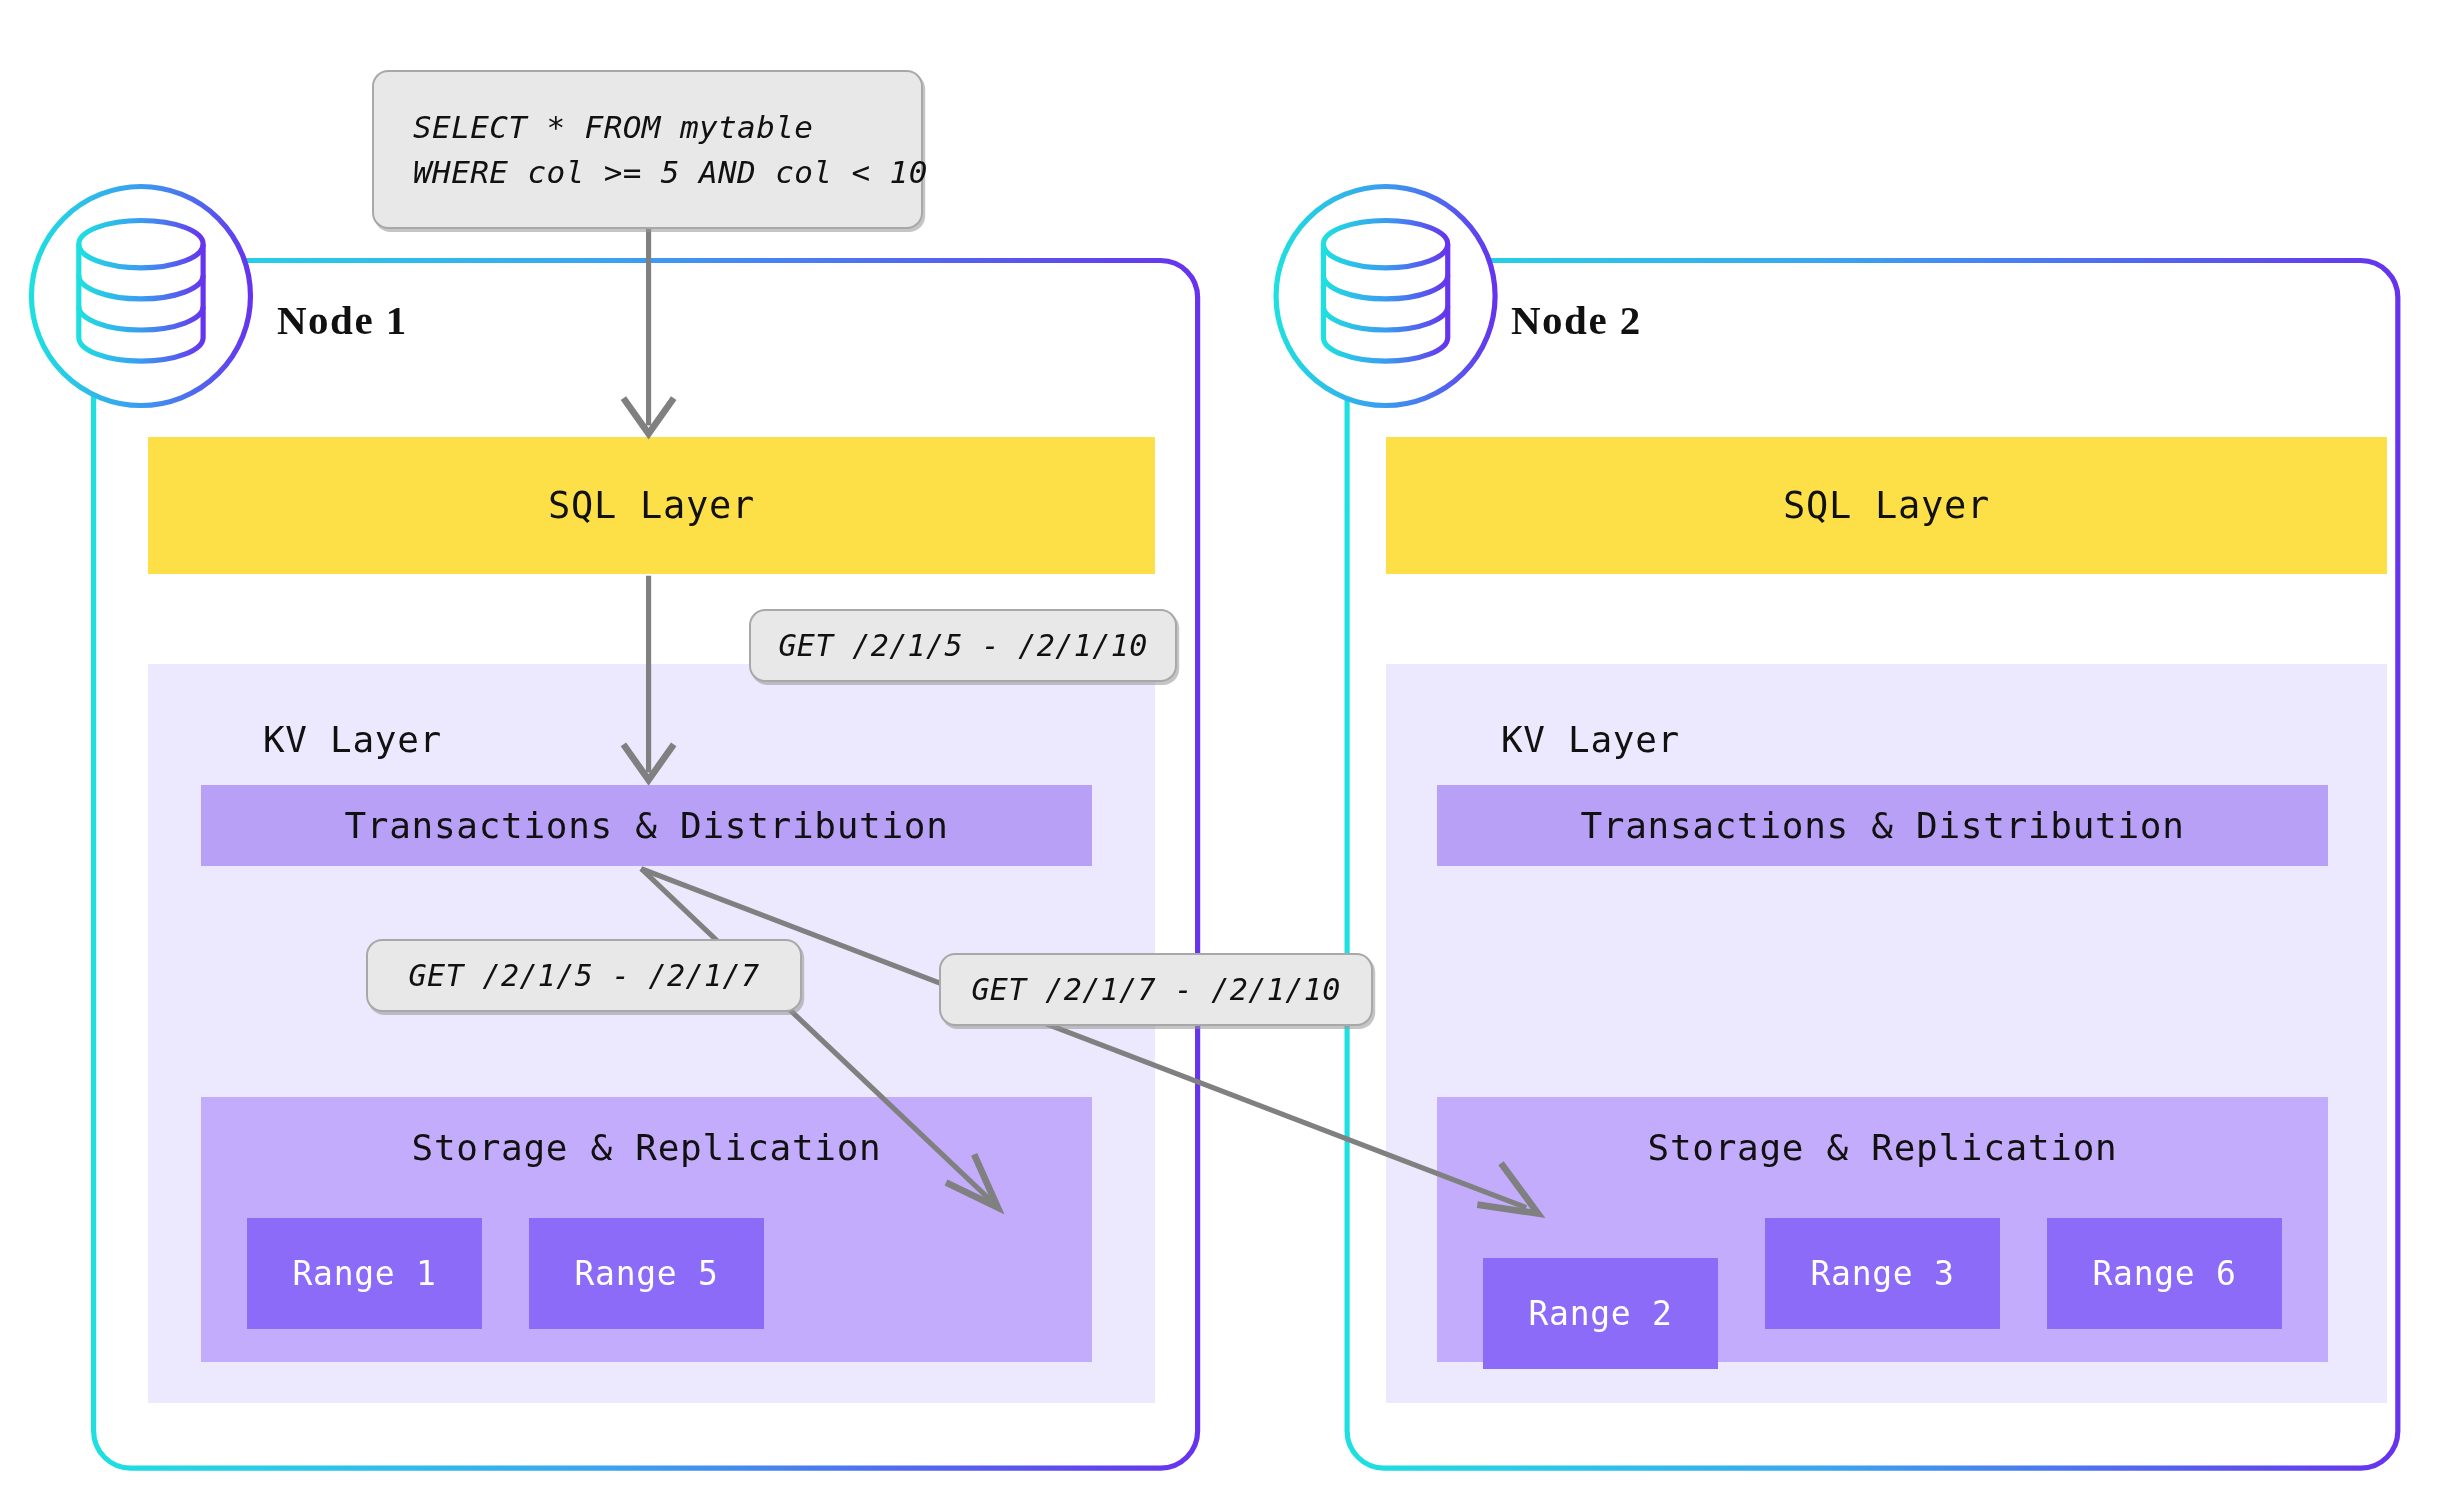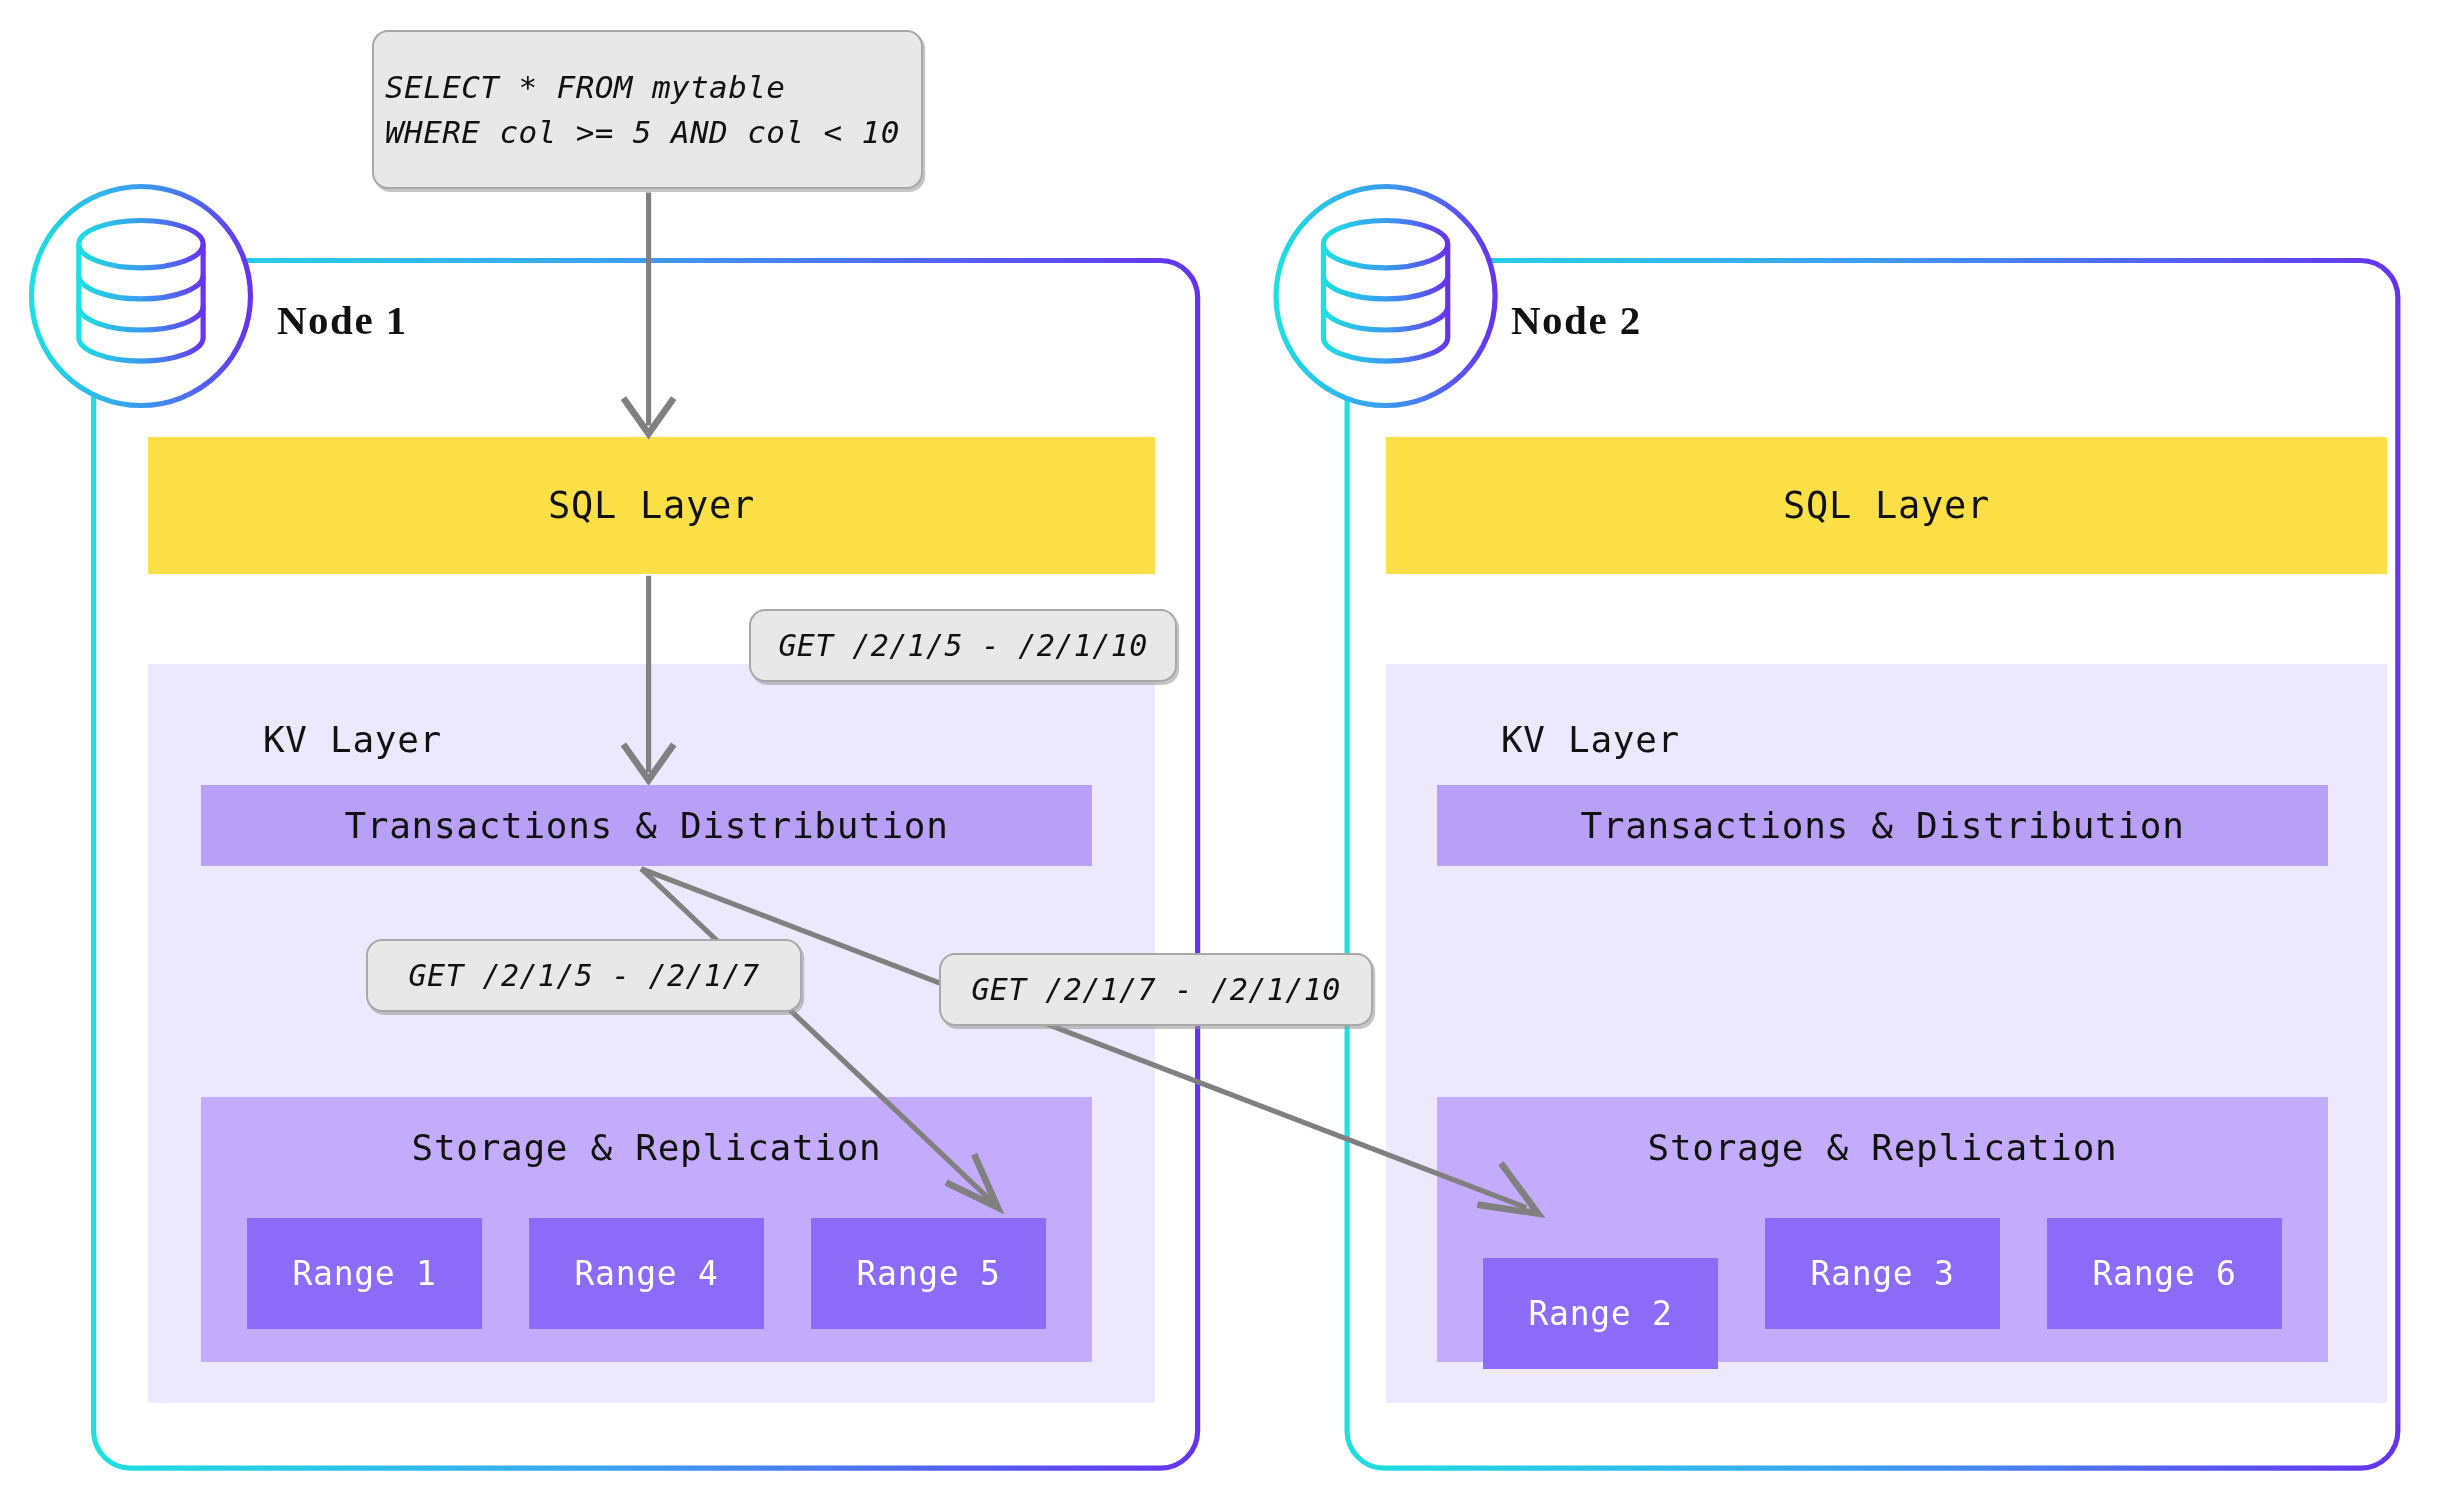--- a/index.html
+++ b/index.html
@@ -147,21 +147,21 @@
   }
   .callout .line {
     font-family: "DejaVu Sans Mono", "Liberation Mono", monospace;
     font-style: italic;
     font-size: 31px;
     color: #111111;
     white-space: pre;
     letter-spacing: 0.4px;
     line-height: 1.45;
   }
-  .callout.sqlq { padding: 19px 11px; }
+  .callout.sqlq { padding: 19px 39px; margin-top: 40px; }
   .callout.getlabel { padding: 10.4px 22px; align-items: center; }
   .callout.getlabel .line { font-size: 30px; }
 </style>
 </head>
 <body>
 
 <div id="stage">
 
   <svg id="vector-bg" viewBox="0 0 3310 2042">
     <defs>
@@ -224,21 +224,20 @@
   </div>
 
   <div class="tx-bar" style="left:201px; top:785px; width:891px; height:81px;">
     <span class="band-label">Transactions &amp; Distribution</span>
   </div>
 
   <div class="storage-block" style="left:201px; top:1097px; width:891px; height:265px;">
     <div class="storage-title" style="top:30px;">Storage &amp; Replication</div>
     <div class="range-row" style="left:46px; top:121px; gap:47px;">
       <div class="range-box" style="width:235px; height:111px;">Range 1</div>
-      <div class="range-box" style="width:235px; height:111px;">Range 4</div>
       <div class="range-box" style="width:235px; height:111px;">Range 5</div>
     </div>
   </div>
 
   <div class="sql-band" style="left:1386px; top:437px; width:1001px; height:137px;">
     <span class="band-label">SQL Layer</span>
   </div>
 
   <div class="kv-panel" style="left:1386px; top:664px; width:1001px; height:739px;">
     <div class="kv-panel-label" style="left:115px; top:55px;">KV Layer</div>

